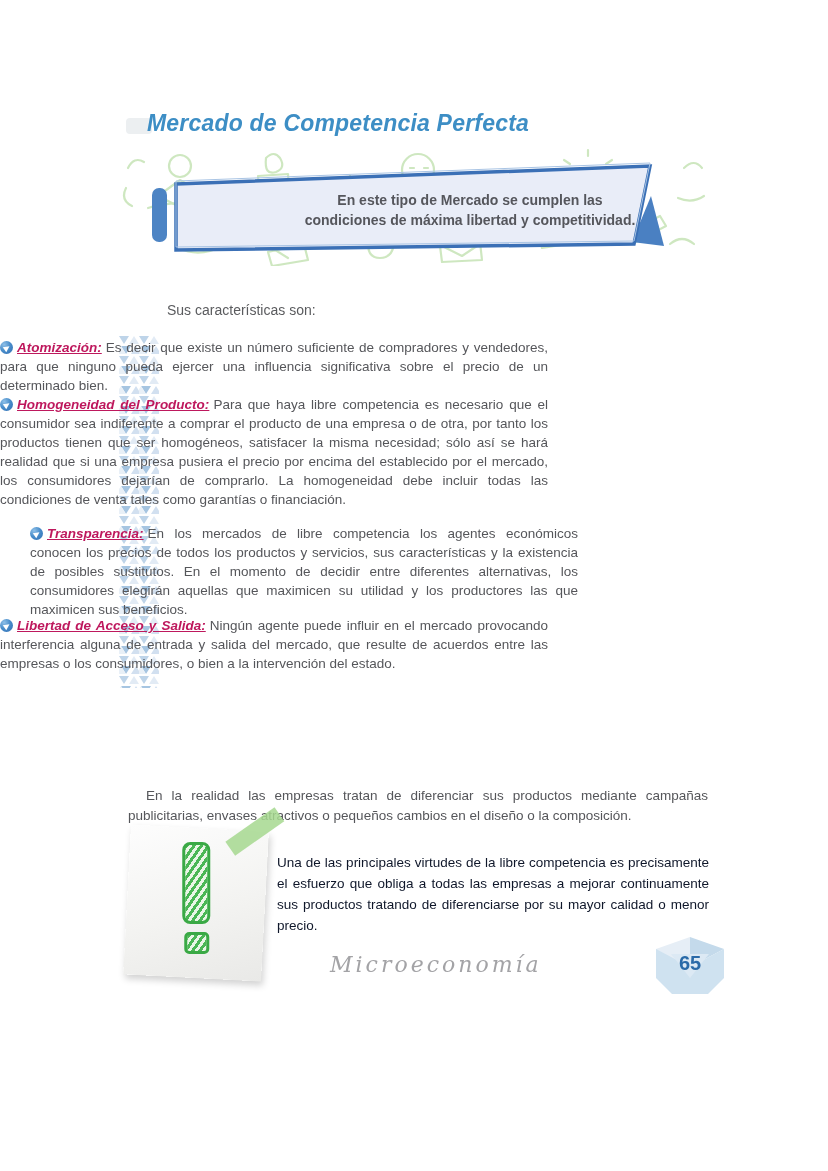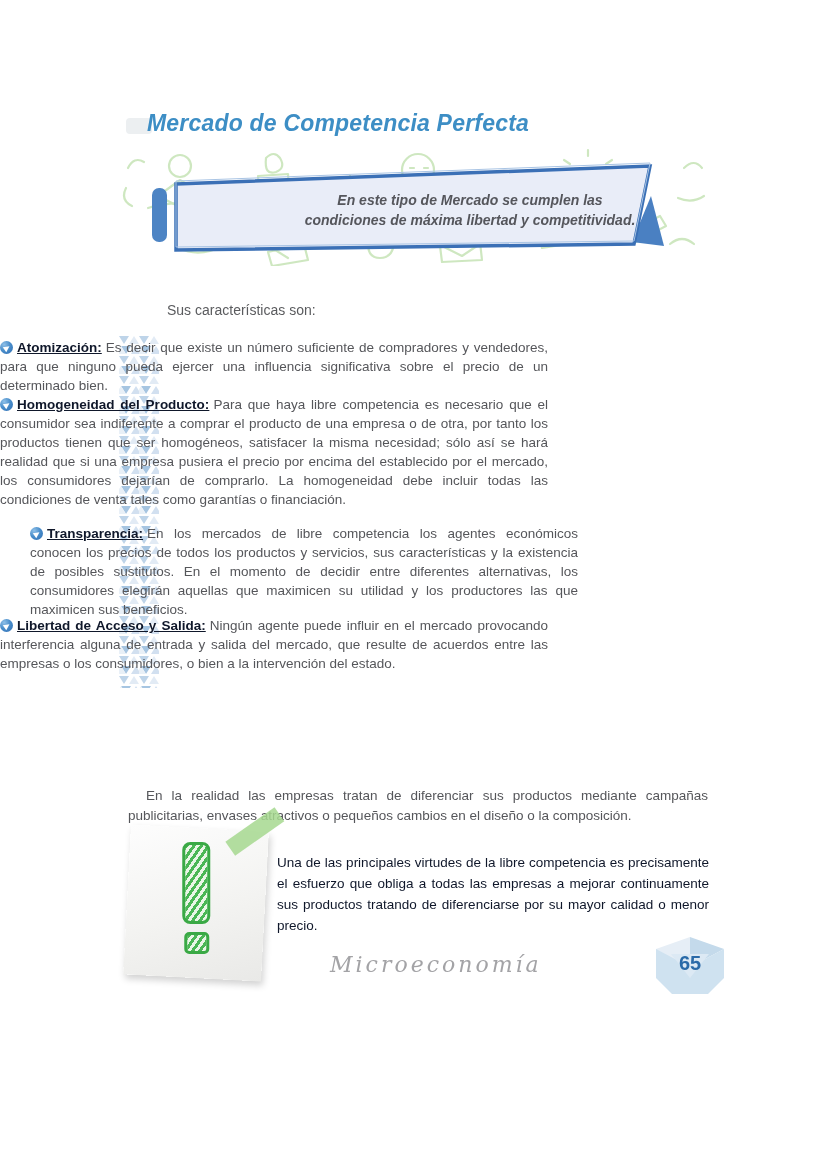--- a/index.html
+++ b/index.html
@@ -20,21 +20,20 @@
     position:absolute;left:126px;top:118px;width:26px;height:16px;
     background:#eceff1;border-radius:4px;
   }
   
   .doodle-band{position:absolute;left:118px;top:148px;width:592px;height:118px;}
   .banner-svg{position:absolute;left:118px;top:140px;width:600px;height:132px;}
   .banner-text{
     position:absolute;left:300px;top:190px;width:340px;
     text-align:center;font-size:14px;font-weight:bold;color:#55565c;
     line-height:20px;
-    font-style:italic;
   }
   
   .intro{
     position:absolute;left:167px;top:302px;
     font-size:14px;color:#5a5b5e;
   }
   
   .tri-strip{position:absolute;left:119px;top:336px;width:40px;height:352px;}
   .bullet{
     position:absolute;left:0;width:548px;
@@ -54,21 +53,21 @@
   .bullet-icon::after{
     content:"";
     position:absolute;left:4px;top:4px;
     width:0;height:0;
     border-left:6px solid #ffffff;
     border-top:3px solid transparent;
     border-bottom:3px solid transparent;
     transform:rotate(-35deg);
   }
   .bullet-heading{
-    color:#0f172a;font-weight:bold;
+    color:#be185d;font-style:italic;font-weight:bold;
     text-decoration:underline;margin-right:4px;
   }
   
   .para{
     position:absolute;left:128px;width:580px;
     font-size:13.5px;line-height:19.5px;color:#55565a;
     text-align:justify;text-indent:18px;
   }
   .para.p1{top:708px;}
   .para.p2{top:786px;}

